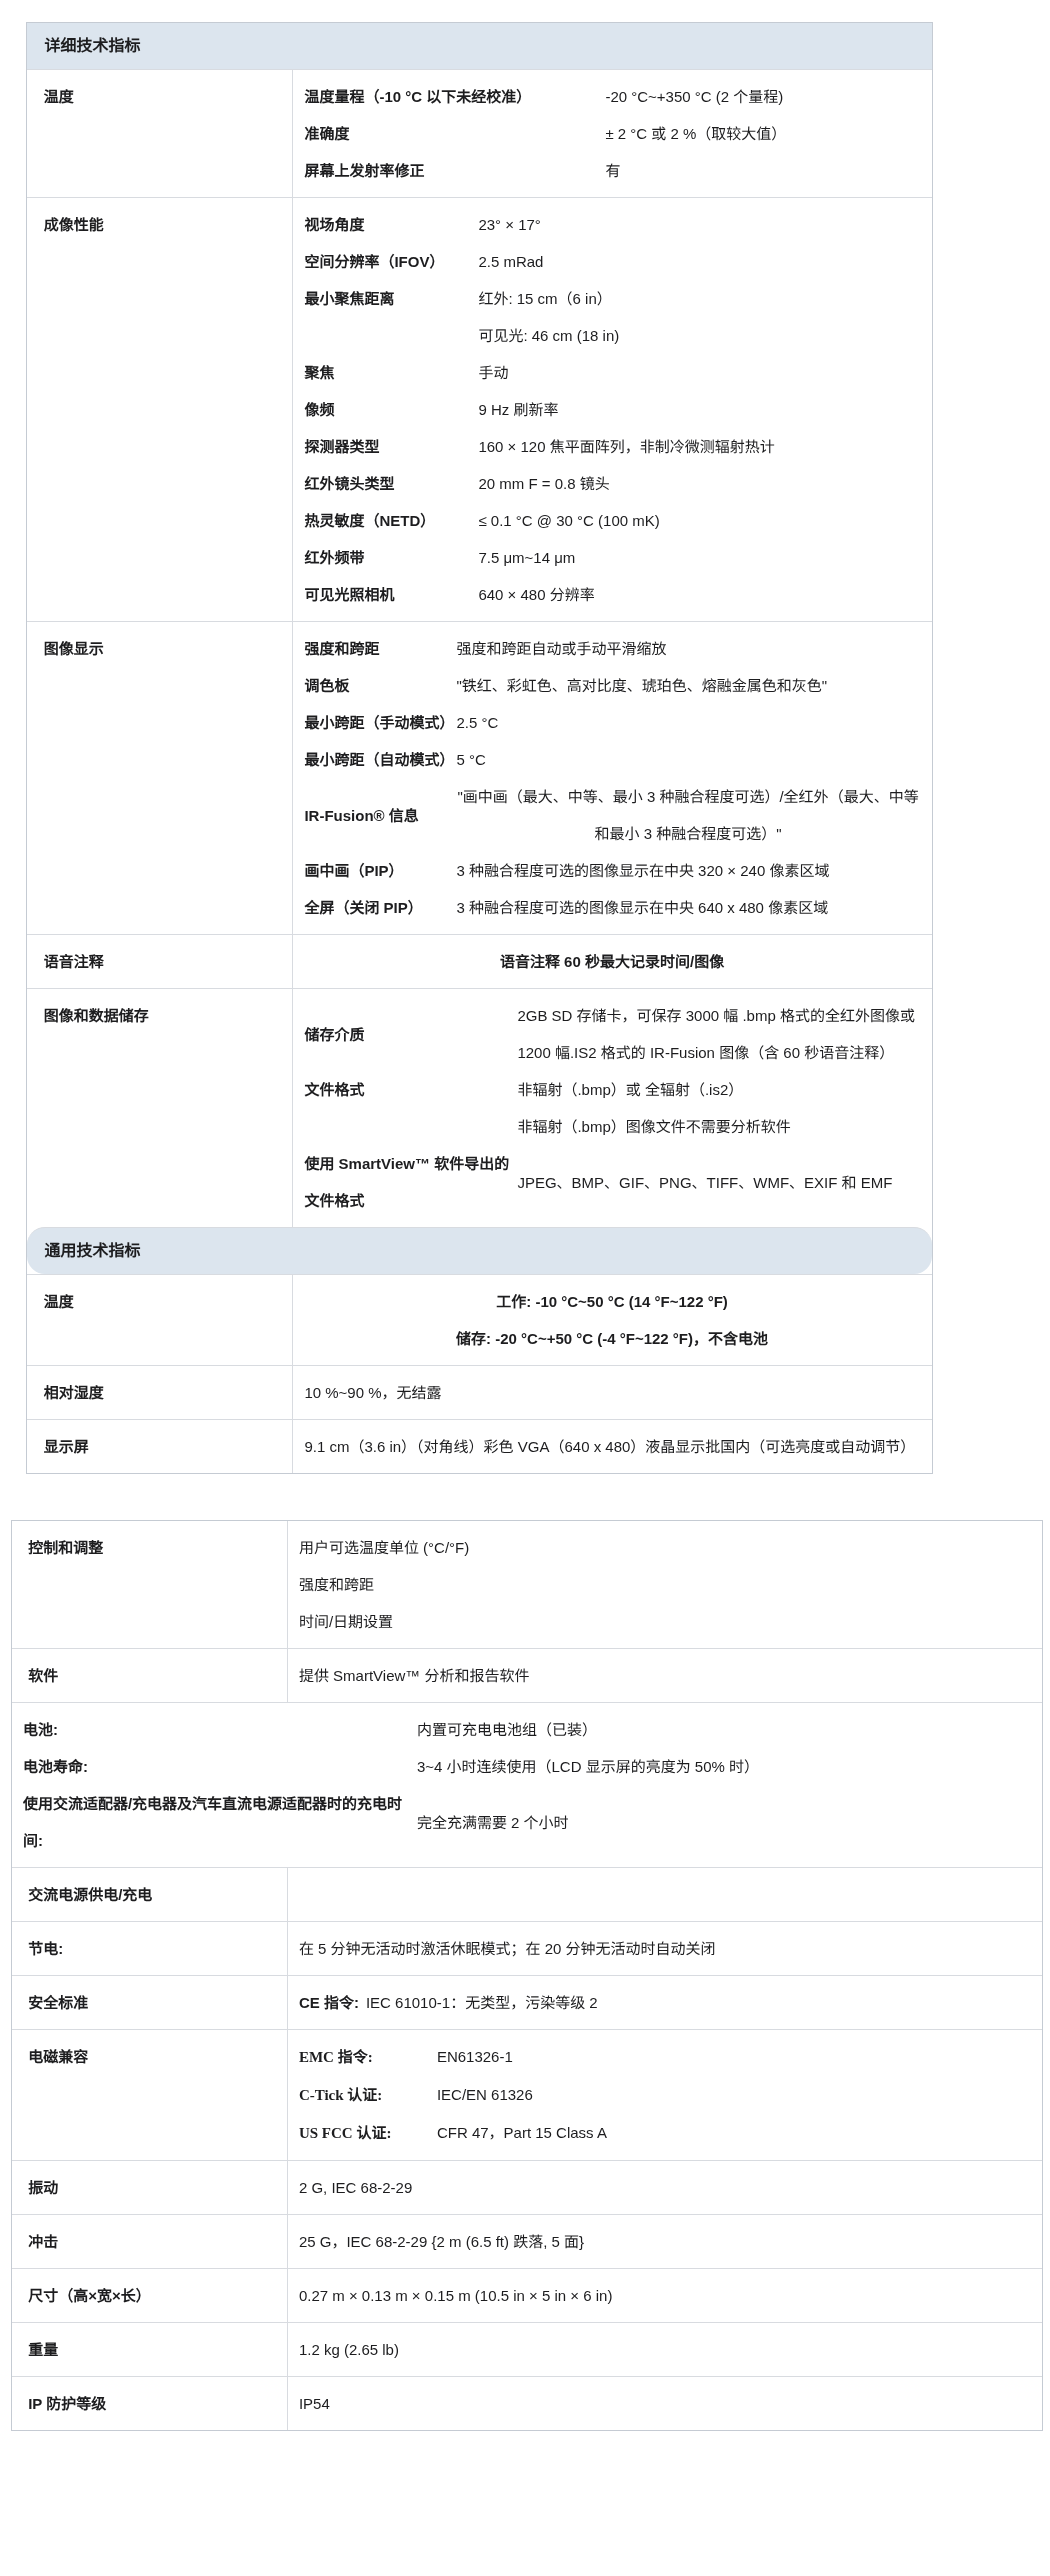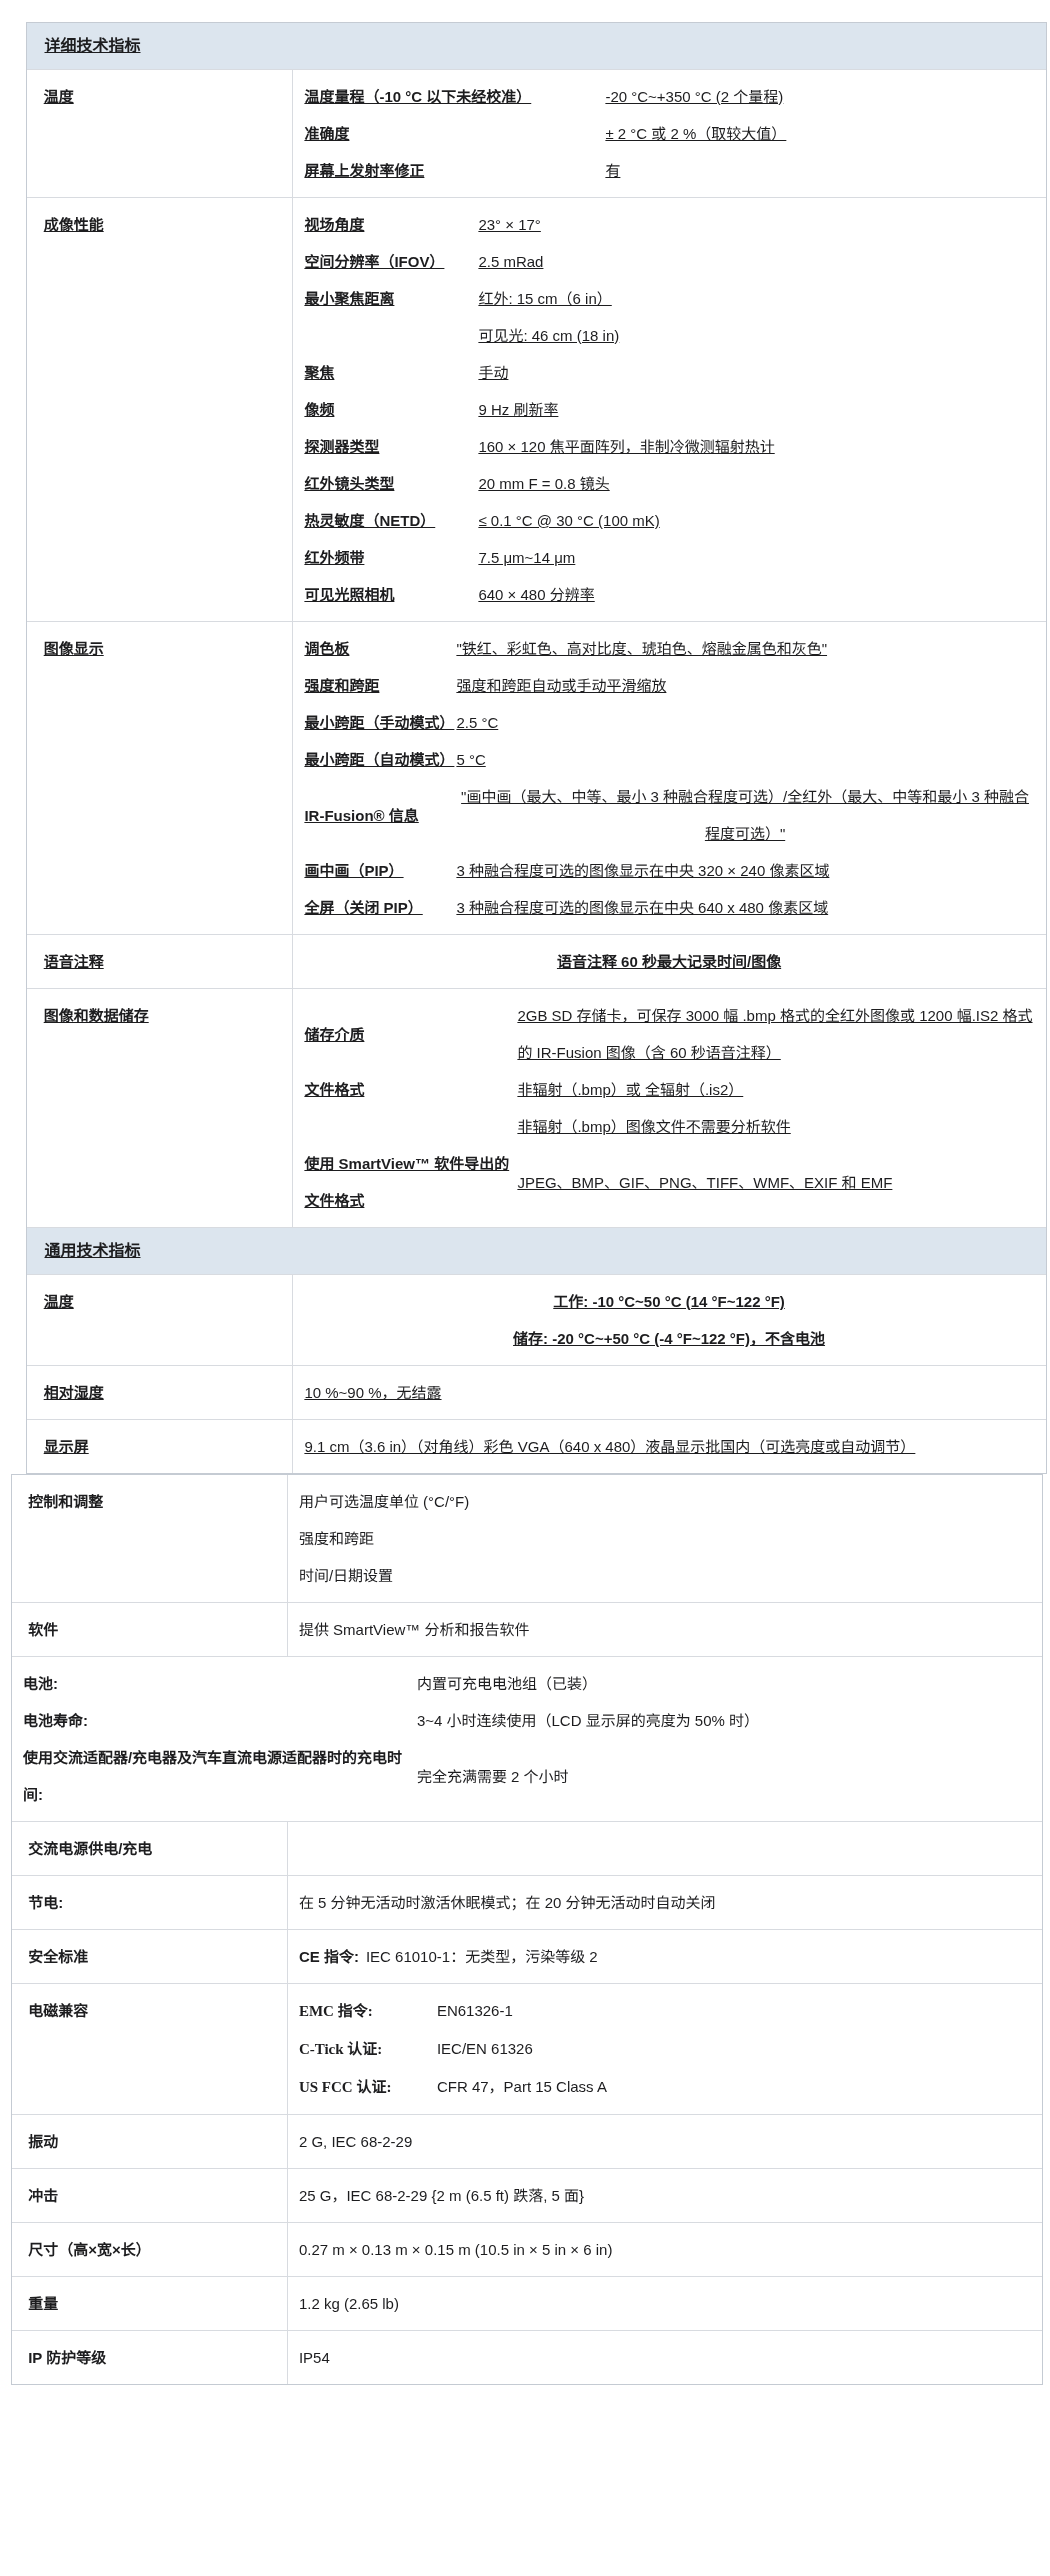--- a/index.html
+++ b/index.html
@@ -15,30 +15,30 @@
     background:#ffffff;
     color:var(--text);
     font-family:"Liberation Sans","DejaVu Sans",sans-serif;
     font-size:15px;
   }
   .page{padding:22px 0 23px 0;}
   .spec-table{
     border:0.9px solid var(--border-strong);
     background:#fff;
   }
-  .t1{margin-left:26px;width:1021px;text-decoration:underline;}
+  .t1{margin-left:26px;width:907px;margin-bottom:46px;}
   .t2{margin-left:10.5px;width:1032px;}
   .sec-header{
     background:var(--header-bg);
     font-weight:bold;
     font-size:16px;
     line-height:32px;
     padding:7px 17.5px;
   }
-  .sec-header.mid{border-top:0.9px solid var(--border-light);}
+  .sec-header.mid{border-top:0.9px solid var(--border-light);border-radius:18px;}
   .row{display:flex;border-top:0.9px solid var(--border-light);}
   .row:first-child{border-top:none;}
   .cell{line-height:37px;}
   .cell.label{
     flex:0 0 266px;
     border-right:0.9px solid var(--border-light);
     padding:8px 10.5px 8px 16.7px;
     font-weight:bold;
   }
   .t2 .cell.label{flex:0 0 276px;}
@@ -134,26 +134,26 @@
           <span class="k">可见光照相机</span>
           <span class="v">640 × 480 分辨率</span>
         </div>
       </div>
     </div>
 
     <div class="row">
       <div class="cell label">图像显示</div>
       <div class="cell value kw-disp">
         <div class="kv">
+          <span class="k">强度和跨距</span>
+          <span class="v">强度和跨距自动或手动平滑缩放</span>
+        </div>
+        <div class="kv">
           <span class="k">调色板</span>
           <span class="v">"铁红、彩虹色、高对比度、琥珀色、熔融金属色和灰色"</span>
-        </div>
-        <div class="kv">
-          <span class="k">强度和跨距</span>
-          <span class="v">强度和跨距自动或手动平滑缩放</span>
         </div>
         <div class="kv">
           <span class="k">最小跨距（手动模式）</span>
           <span class="v">2.5 °C</span>
         </div>
         <div class="kv">
           <span class="k">最小跨距（自动模式）</span>
           <span class="v">5 °C</span>
         </div>
         <div class="kv">

